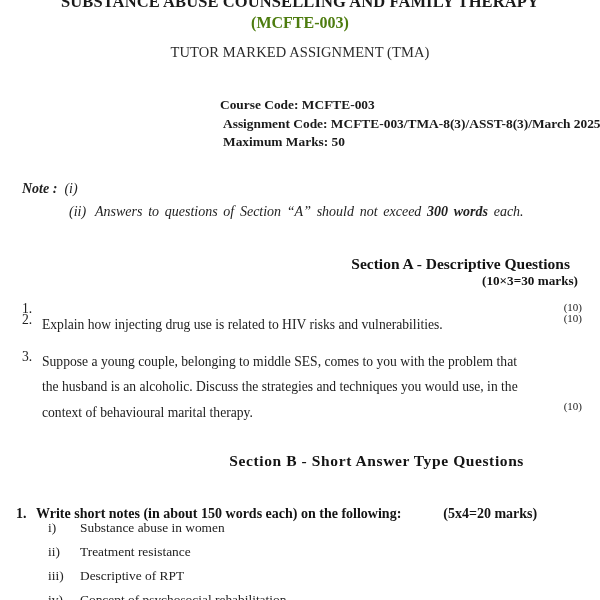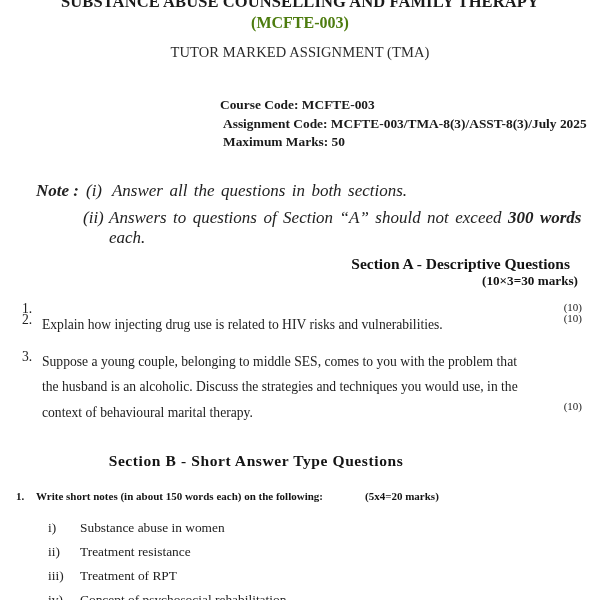--- a/index.html
+++ b/index.html
@@ -70,25 +70,25 @@
     line-height: 18.5px;
     color: #1a1a1a;
     white-space: nowrap;
   }
   .meta-line { display: block; }
   .meta-line.indent { padding-left: 3px; }
 
   
   .note-wrap {
     position: absolute;
-    left: 36px;
+    left: 22px;
     top: 181px;
     width: 560px;
     font-style: italic;
-    font-size: 17px;
+    font-size: 14px;
     color: #222222;
   }
   .note-row {
     display: flex;
     align-items: baseline;
     margin-bottom: 7px;
   }
   .note-label {
     font-weight: bold;
     font-style: italic;
@@ -127,25 +127,26 @@
     font-weight: bold;
     font-size: 13.2px;
     color: #141414;
   }
 
   .section-b-head {
     position: absolute;
     left: 0;
     top: 452px;
     width: 512px;
-    text-align: center;
+    text-align: right;
     font-weight: bold;
     font-size: 15.5px;
     letter-spacing: 0.6px;
     color: #141414;
+    padding-left: 12px;
   }
 
   
   .qlist {
     position: absolute;
     left: 22px;
     top: 301px;
     width: 560px;
     font-size: 13.6px;
     color: #212121;
@@ -173,24 +174,24 @@
     font-size: 11px;
     color: #212121;
   }
   .qmarks.r1 { top: 0; }
   .qmarks.r3 { top: 51px; }
 
   
   .sb-main {
     position: absolute;
     left: 16px;
-    top: 490px;
+    top: 506px;
     width: 570px;
     font-weight: bold;
-    font-size: 11px;
+    font-size: 14px;
     color: #141414;
   }
   .sb-num {
     display: inline-block;
     width: 20px;
   }
   .sb-marks {
     display: inline-block;
     margin-left: 42px;
   }
@@ -221,29 +222,28 @@
 <body>
 
 <div class="page">
 
   <div class="doc-title">SUBSTANCE ABUSE COUNSELLING AND FAMILY THERAPY</div>
   <div class="doc-subtitle">(MCFTE-003)</div>
   <div class="tma-line">TUTOR MARKED ASSIGNMENT (TMA)</div>
 
   <div class="meta-block">
     <span class="meta-line">Course Code: MCFTE-003</span>
-    <span class="meta-line indent">Assignment Code: MCFTE-003/TMA-8(3)/ASST-8(3)/July 2025</span>
+    <span class="meta-line indent">Assignment Code: MCFTE-003/TMA-8(3)/ASST-8(3)/March 2025</span>
     <span class="meta-line indent">Maximum  Marks: 50</span>
   </div>
 
   <div class="note-wrap">
     <div class="note-row">
       <span class="note-label">Note :</span>
       <span class="note-num">(i)</span>
-      <span class="note-text">Answer all the questions in both sections.</span>
     </div>
     <div class="note-row second">
       <span class="note-num">(ii)</span>
       <span class="note-text"><span>Answers to questions of Section “A” should not exceed </span><span class="note-strong">300 words</span><span> each.</span></span>
     </div>
   </div>
 
   <div class="section-a-head">Section A - Descriptive Questions</div>
   <div class="marks-a">(10×3=30 marks)</div>
 
@@ -284,21 +284,21 @@
     <div class="roman-row">
       <span class="roman-num">i)</span>
       <span class="roman-text">Substance abuse in women</span>
     </div>
     <div class="roman-row">
       <span class="roman-num">ii)</span>
       <span class="roman-text">Treatment resistance</span>
     </div>
     <div class="roman-row">
       <span class="roman-num">iii)</span>
-      <span class="roman-text">Treatment of RPT</span>
+      <span class="roman-text">Descriptive of RPT</span>
     </div>
     <div class="roman-row">
       <span class="roman-num">iv)</span>
       <span class="roman-text">Concept of psychosocial rehabilitation</span>
     </div>
   </div>
 
 </div>
 
 </body></html>

